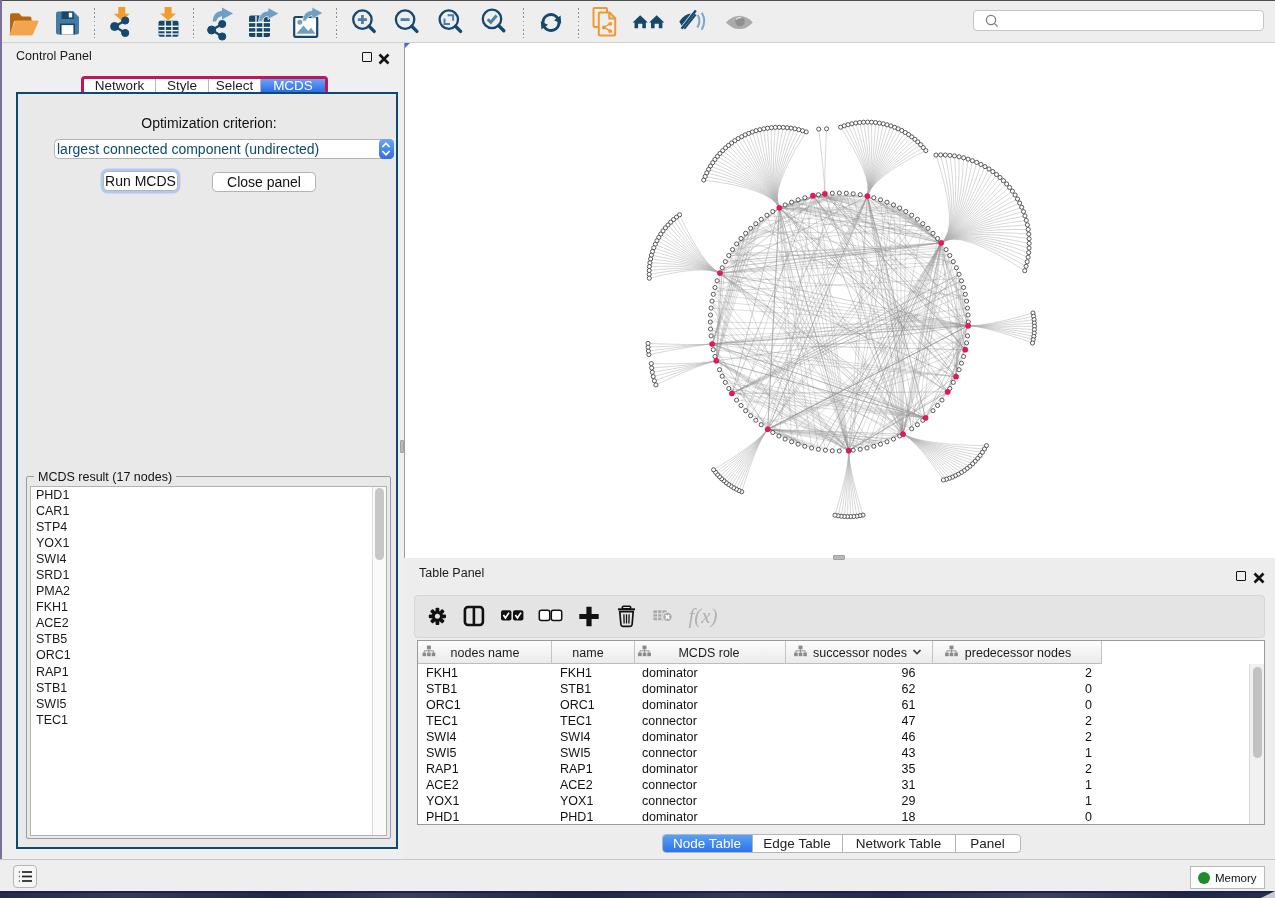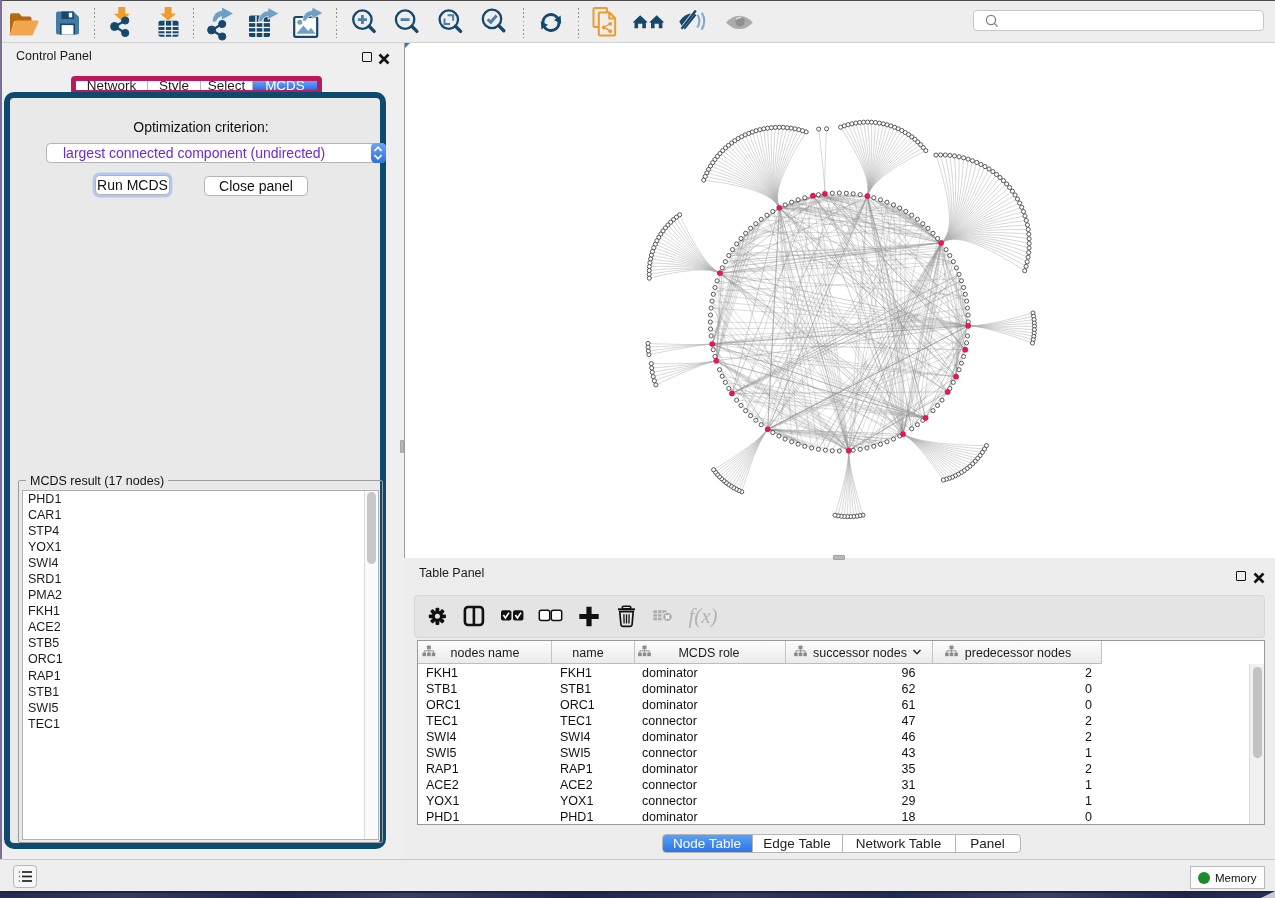--- a/index.html
+++ b/index.html
@@ -6,30 +6,30 @@
 .abs{position:absolute}
 #topline{left:0;top:0;width:1275px;height:1px;background:#4c4c4c}
 #leftstrip{left:0;top:0;width:2px;height:859px;background:#7c6f99;z-index:50}
 #toolbar{left:0;top:1px;width:1275px;height:42px;background:#eeeeee;border-bottom:1px solid #d3d3d3}
 .tsep{position:absolute;top:7px;height:30px;width:1px;
  background:repeating-linear-gradient(to bottom,#8e8e8e 0 1.6px,transparent 1.6px 4.2px)}
 #search{left:973px;top:10px;width:291px;height:21px;background:#fff;border:1px solid #c6c6c6;border-radius:4px}
 #cpanel{left:0;top:44px;width:404px;height:815px;background:#efefef}
 #cpanel .hdr{position:absolute;left:16px;top:5px;font-size:12.5px;color:#1b1b1b}
 .sqico{position:absolute;width:10px;height:10px;border:1.7px solid #141414;border-radius:1px}
-#ctabs{position:absolute;left:71px;top:32px;height:19px;display:flex;font-size:13.5px;
- border:5px solid #be185d;border-radius:4px;background:#fff;overflow:hidden}
+#ctabs{position:absolute;left:81px;top:32px;height:19px;display:flex;font-size:13.5px;
+ border:3px solid #be185d;border-radius:4px;background:#fff;overflow:hidden}
 #ctabs div{height:100%;display:flex;align-items:center;justify-content:center;color:#1d1d1d;border-right:1px solid #b9b9b9}
 #ctabs div:last-child{border-right:none}
 #ctabs .sel{background:linear-gradient(#6aa3f8,#2c6de6);color:#fff}
-#cbody{position:absolute;left:4px;top:48px;width:382px;height:757px;background:#e9e9e9;
- border:6px solid #0c4a6e;border-radius:10px}
+#cbody{position:absolute;left:16px;top:48px;width:382px;height:757px;background:#e9e9e9;
+ border:2px solid #0c4a6e;border-radius:0}
 #optlabel{position:absolute;left:0;top:21px;width:382px;text-align:center;font-size:14px;color:#111}
 #combo{position:absolute;left:36px;top:45px;width:340px;height:20px;background:#fff;border:1px solid #b3b3b3;
- border-radius:4.5px;font-size:14px;color:#6d28d9;line-height:19px;padding-left:16px}
+ border-radius:4.5px;font-size:14px;color:#0c4a6e;line-height:19px;padding-left:2px}
 #combo .step{position:absolute;right:-1px;top:-1px;width:15px;height:20px;border-radius:4.5px;
  background:linear-gradient(#6aa5f8,#2e6fe4)}
 .btn{position:absolute;height:20px;background:#fff;border:1px solid #b3b3b3;border-radius:4.5px;
  font-size:14px;color:#111;display:flex;align-items:center;justify-content:center}
 #runbtn{left:85px;top:77px;width:75px;box-shadow:0 0 0 2.4px rgba(140,180,245,.6)}
 #closebtn{left:194px;top:78px;width:104px}
 #fieldset{position:absolute;left:8px;top:382px;width:365px;height:363px;border:1px solid #9c9c9c;border-radius:2px}
 #fieldset .lab{position:absolute;left:7px;top:-7px;background:#e9e9e9;padding:0 4px;font-size:12.5px;color:#111}
 #mlist{position:absolute;left:3px;top:9px;width:357px;height:350px;background:#fff;border:1px solid #b2b2b2;
  font-size:12.5px;color:#1a1a1a;line-height:16.05px;padding:0 0 0 5px}

